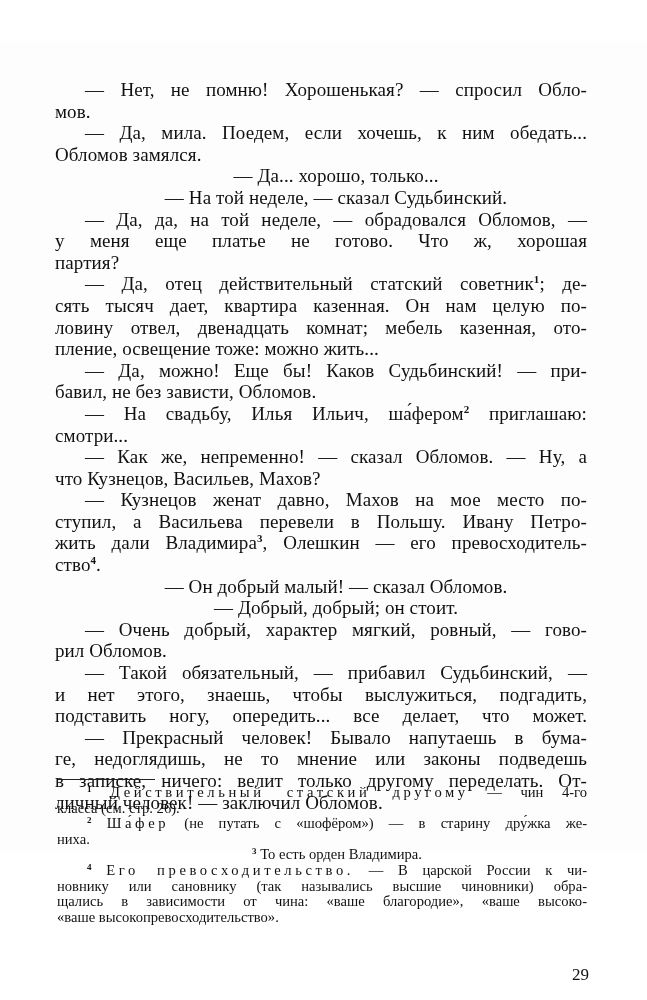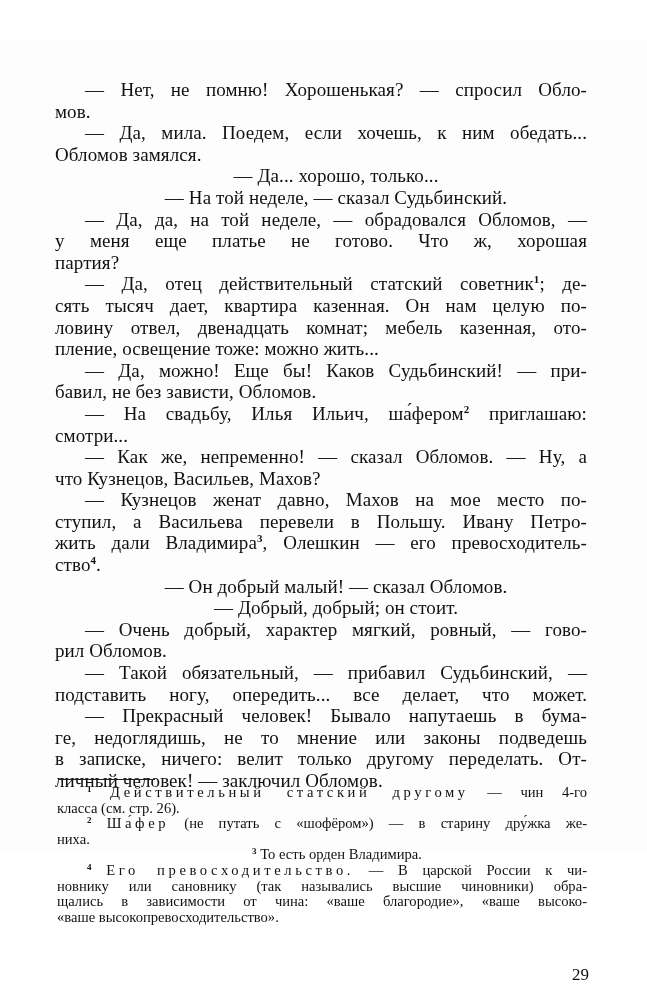--- a/index.html
+++ b/index.html
@@ -60,20 +60,21 @@
     <span class="line">что Кузнецов, Васильев, Махов?</span>
     <span class="line indent just">— Кузнецов женат давно, Махов на мое место по-</span>
     <span class="line just">ступил, а Васильева перевели в Польшу. Ивану Петро-</span>
     <span class="line just"><span>жить дали Владимира</span><sup>3</sup><span>, Олешкин — его превосходитель-</span></span>
     <span class="line"><span>ство</span><sup>4</sup><span>.</span></span>
     <span class="line indent">— Он добрый малый! — сказал Обломов.</span>
     <span class="line indent">— Добрый, добрый; он стоит.</span>
     <span class="line indent just">— Очень добрый, характер мягкий, ровный, — гово-</span>
     <span class="line">рил Обломов.</span>
     <span class="line indent just">— Такой обязательный, — прибавил Судьбинский, —</span>
+    <span class="line just">и нет этого, знаешь, чтобы выслужиться, подгадить,</span>
     <span class="line just">подставить ногу, опередить... все делает, что может.</span>
     <span class="line indent just">— Прекрасный человек! Бывало напутаешь в бума-</span>
     <span class="line just">ге, недоглядишь, не то мнение или законы подведешь</span>
     <span class="line just">в записке, ничего: велит только другому переделать. От-</span>
     <span class="line">личный человек! — заключил Обломов.</span>
   </div>
 
   <div class="rule"></div>
 
   <div class="notes">

